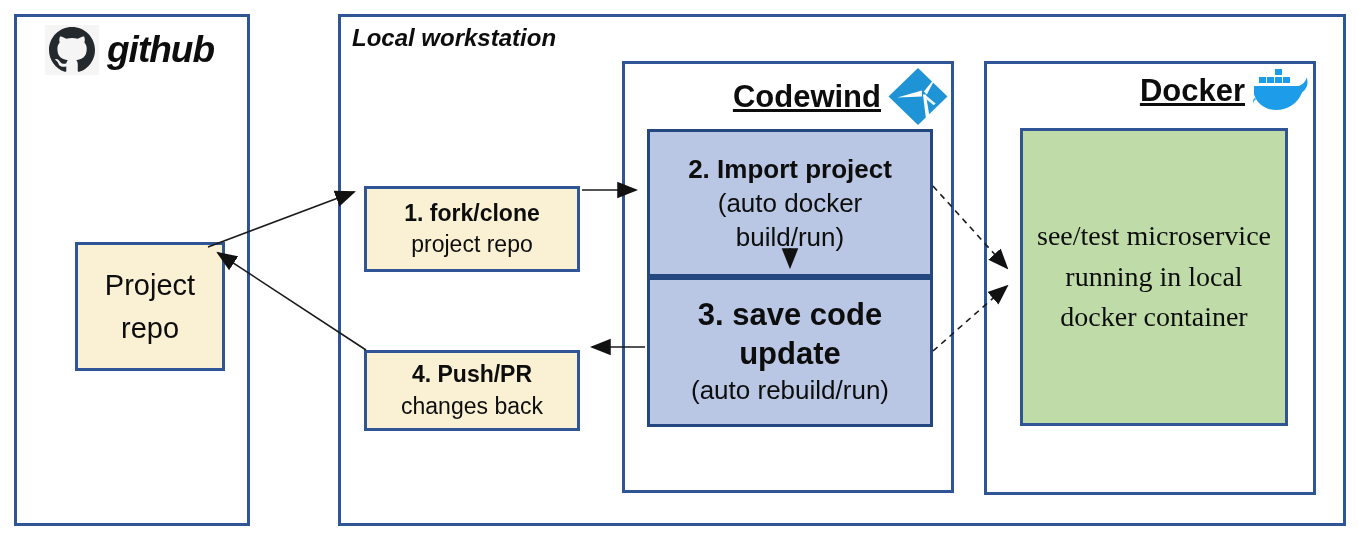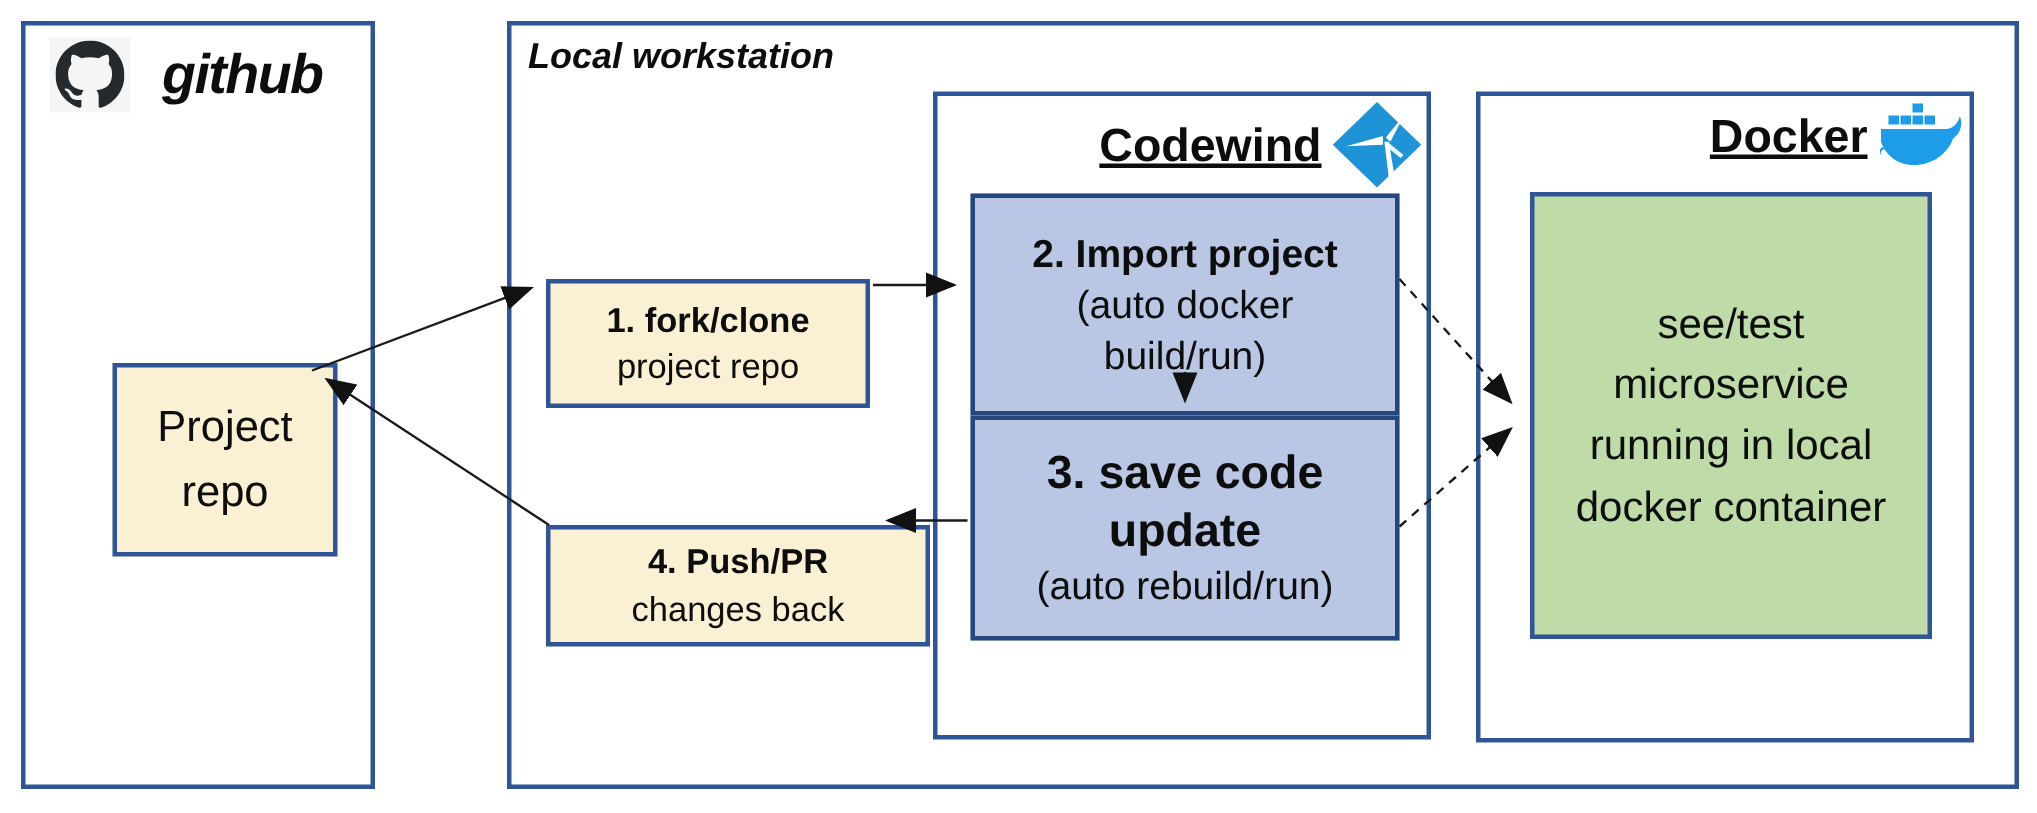--- a/index.html
+++ b/index.html
@@ -14,48 +14,48 @@
     position:absolute; box-sizing:border-box;
     display:flex; flex-direction:column; align-items:center; justify-content:center;
     text-align:center;
   }
   .cream { background:#FAF0D4; border:3px solid #2F5597;margin-top:40px; }
   .bluebox { background:#B9C7E4; border:3px solid #24477F; }
   .greenbox { background:#BFDCA8; border:3px solid #2F5597; }
 
   
   #github-panel { left:14px; top:14px; width:236px; height:512px; }
-  .gh-header { position:absolute; left:16px; top:8px; display:flex; align-items:center; gap:21px; }
+  .gh-header { position:absolute; left:28px; top:8px; display:flex; align-items:center; gap:8px; }
   .gh-logo-bg { width:54px; height:50px; background:#f5f5f5; display:flex; align-items:center; justify-content:center; }
   .gh-title { font-size:37px; font-weight:bold; font-style:italic; letter-spacing:-1px; }
   #project-repo-box { left:58px; top:185px; width:150px; height:129px; font-size:29px; line-height:1.45; }
 
   
   #workstation-panel { left:338px; top:14px; width:1008px; height:512px; }
   .ws-title { position:absolute; left:352px; top:24px; font-size:24px; font-weight:bold; font-style:italic; }
 
   
   #fork-clone-box { left:364px; top:146px; width:216px; height:86px; font-size:23px; line-height:1.35; }
-  #push-pr-box    { left:364px; top:310px; width:256px; height:81px; font-size:23px; line-height:1.35; }
+  #push-pr-box    { left:364px; top:310px; width:216px; height:81px; font-size:23px; line-height:1.35; }
   .b { font-weight:bold; }
 
   
   #codewind-panel { left:622px; top:61px;  width:332px; height:432px; }
   #docker-panel   { left:984px; top:61px;  width:332px; height:434px; }
   .sub-header { position:absolute; top:4px; right:3px; display:flex; align-items:center;text-decoration:underline; }
   .sub-title { font-size:31px; font-weight:bold; }
   .sub-logo { margin-left:7px; display:flex; }
 
   #import-box { left:647px; top:129px; width:286px; height:148px; font-size:26px; line-height:1.32; }
   #import-box .sub { width:200px; }
   #save-box   { left:647px; top:277px; width:286px; height:150px; }
   #save-box .ttl { font-size:31px; font-weight:bold; line-height:1.25; width:250px; }
   #save-box .sub { font-size:26px; line-height:1.3; }
 
-  #green-box { left:1020px; top:128px; width:268px; height:298px; font-size:28px; line-height:1.45; padding:0 12px; }
+  #green-box { left:1020px; top:128px; width:268px; height:298px; font-size:28px; line-height:1.45; padding:0 12px;font-family:Liberation Serif, serif; }
 
   
   #arrows { position:absolute; left:0; top:0; width:1358px; height:542px; pointer-events:none; }
 </style>
 </head>
 <body>
 
 <div class="canvas">
 
   <div class="panel" id="github-panel">

